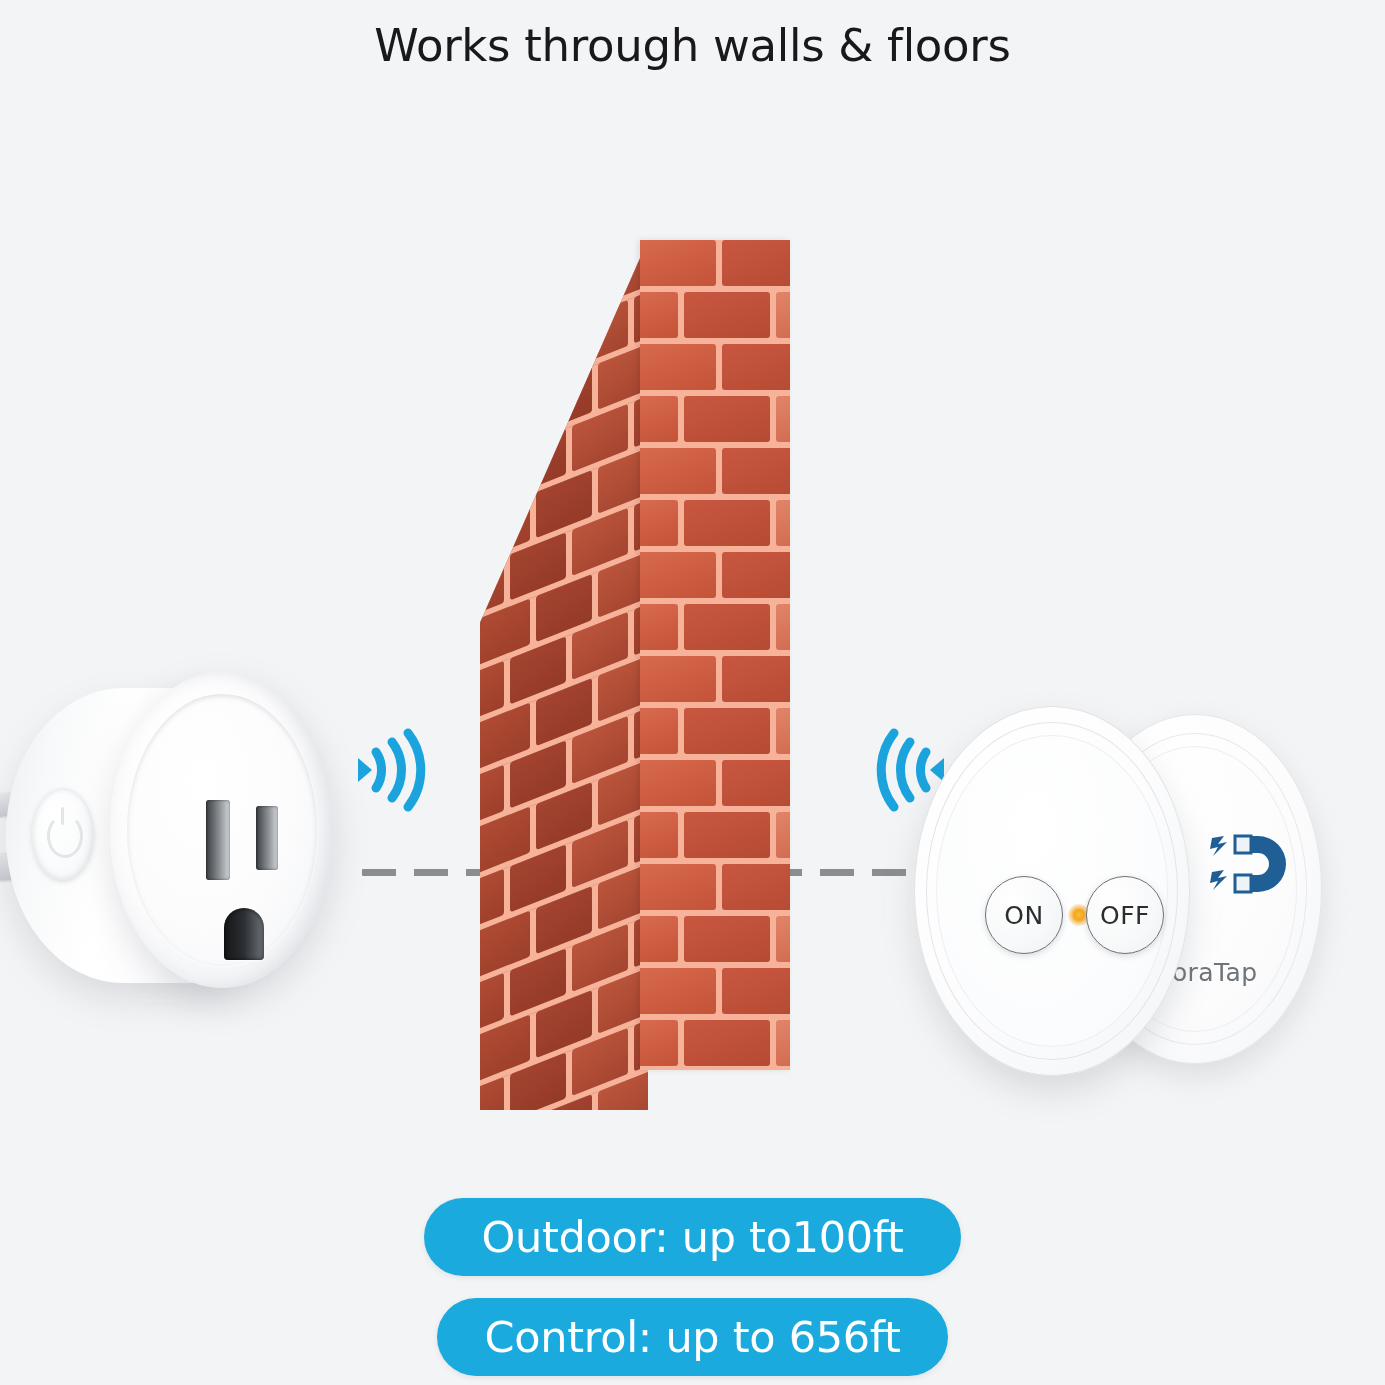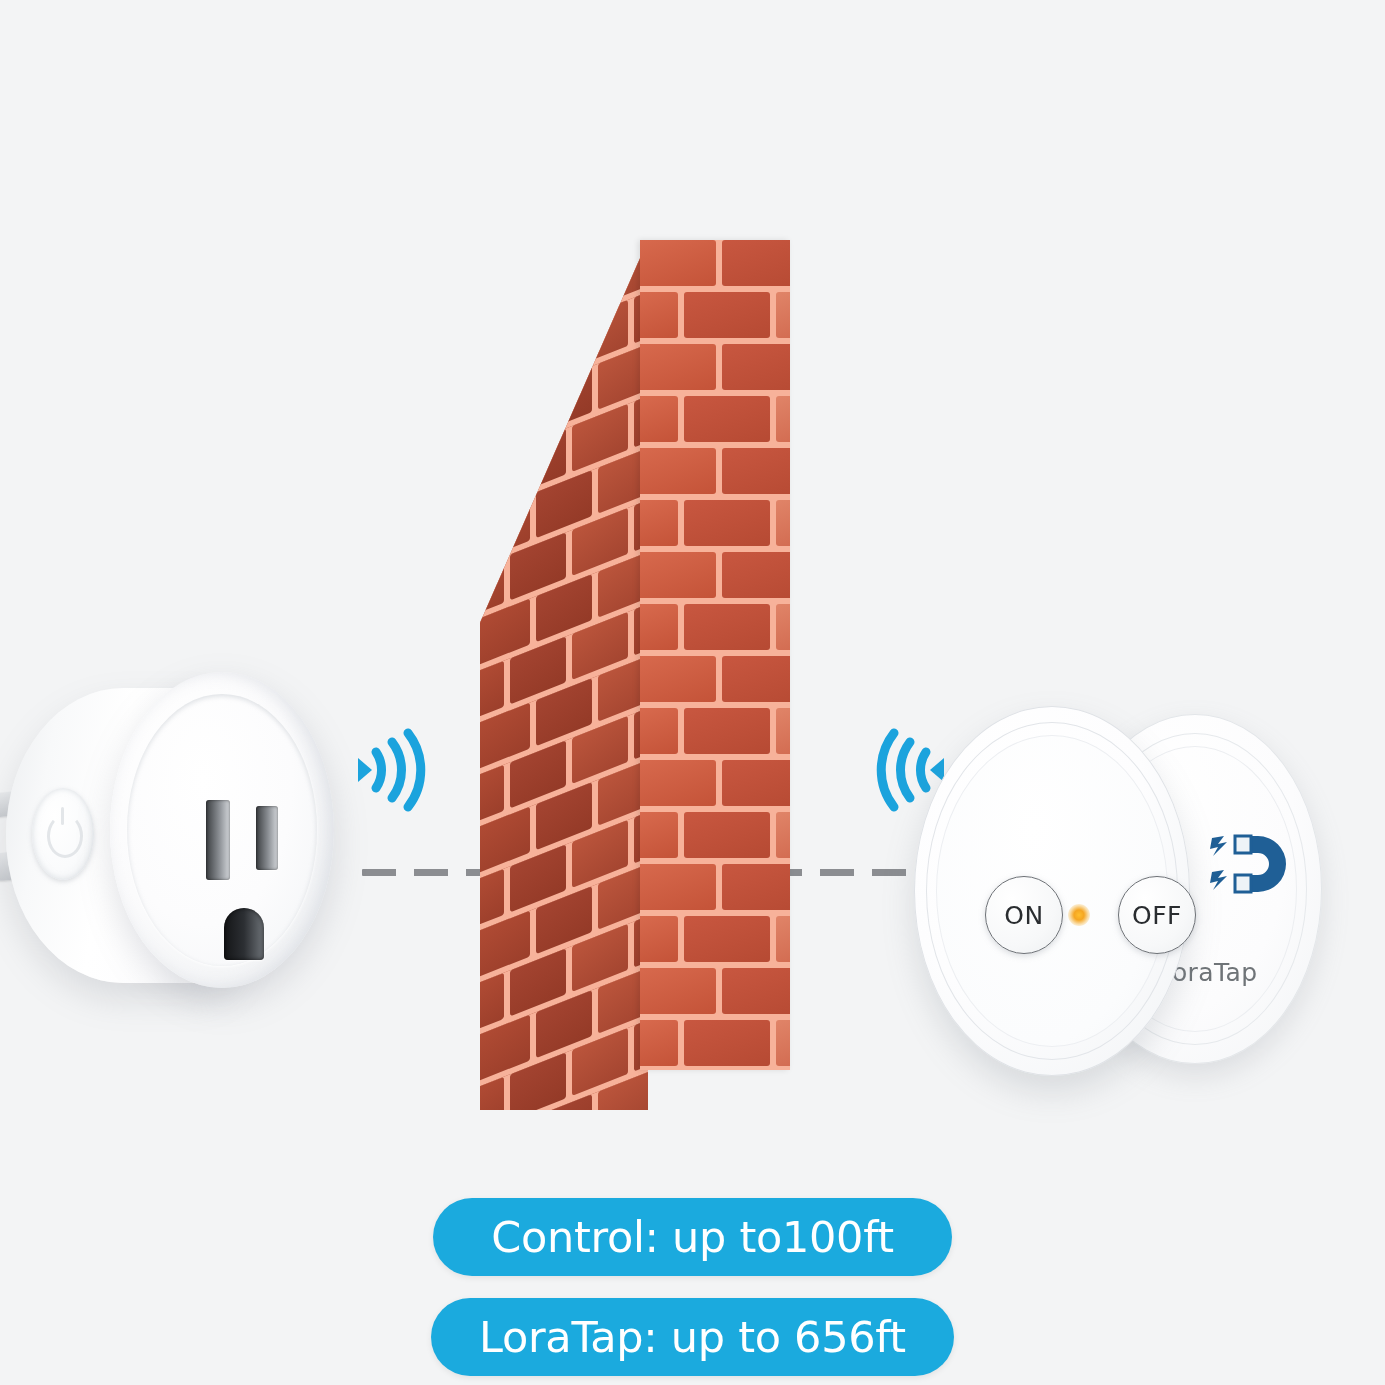--- a/index.html
+++ b/index.html
@@ -196,30 +196,31 @@
   .rbtn{
     position:absolute;top:140px;width:76px;height:76px;border-radius:50%;
     background:radial-gradient(ellipse at 34% 28%, #ffffff 0%, #f7f8f9 62%, #eceef0 100%);
     border:1.5px solid #6d7176;
     display:flex;align-items:center;justify-content:center;
     font-size:25px;color:#2a2d30;letter-spacing:.5px;
     font-family:"DejaVu Sans", sans-serif;
     box-shadow:0 2px 6px rgba(150,156,164,.35);
   }
   #btn-on{left:48px;}
-  #btn-off{left:181px;}
+  #btn-off{left:149px;}
   #led{
     position:absolute;left:131px;top:168px;width:22px;height:22px;border-radius:50%;
     background:radial-gradient(circle,#ffbe2e 0%, #f5a623 32%, rgba(245,180,60,.42) 60%, rgba(245,190,80,0) 82%);
   }
 </style>
 </head>
 <body>
 
 <div id="headline-block">
+  <p id="subtitle">Works through walls &amp; floors</p>
 </div>
 
 <div id="stage">
 
   <div id="dash-left" class="dash-line"></div>
   <div id="dash-right" class="dash-line"></div>
 
   <div id="plug">
     <div id="prong-top" class="prong"></div>
     <div id="prong-bot" class="prong"></div>
@@ -462,15 +463,15 @@
         <div id="btn-on" class="rbtn">ON</div>
         <div id="led"></div>
         <div id="btn-off" class="rbtn">OFF</div>
       </div>
     </div>
 
   </div>
 </div>
 
 <div id="badges" style="position:absolute;left:0;top:1198px;width:1385px;display:flex;flex-direction:column;align-items:center;gap:22px;">
-  <div class="badge" style="background:#1baade;color:#ffffff;border-radius:40px;padding:14px 58px;font-size:43px;font-family:'DejaVu Sans',sans-serif;letter-spacing:-0.3px;box-shadow:0 2px 6px rgba(0,0,0,.08);">Control: up to100ft</div>
-  <div class="badge" style="background:#1baade;color:#ffffff;border-radius:40px;padding:14px 48px;font-size:43px;font-family:'DejaVu Sans',sans-serif;letter-spacing:-0.3px;box-shadow:0 2px 6px rgba(0,0,0,.08);">LoraTap: up to 656ft</div>
+  <div class="badge" style="background:#1baade;color:#ffffff;border-radius:40px;padding:14px 58px;font-size:43px;font-family:'DejaVu Sans',sans-serif;letter-spacing:-0.3px;box-shadow:0 2px 6px rgba(0,0,0,.08);">Outdoor: up to100ft</div>
+  <div class="badge" style="background:#1baade;color:#ffffff;border-radius:40px;padding:14px 48px;font-size:43px;font-family:'DejaVu Sans',sans-serif;letter-spacing:-0.3px;box-shadow:0 2px 6px rgba(0,0,0,.08);">Control: up to 656ft</div>
 </div>
 
 </body></html>

